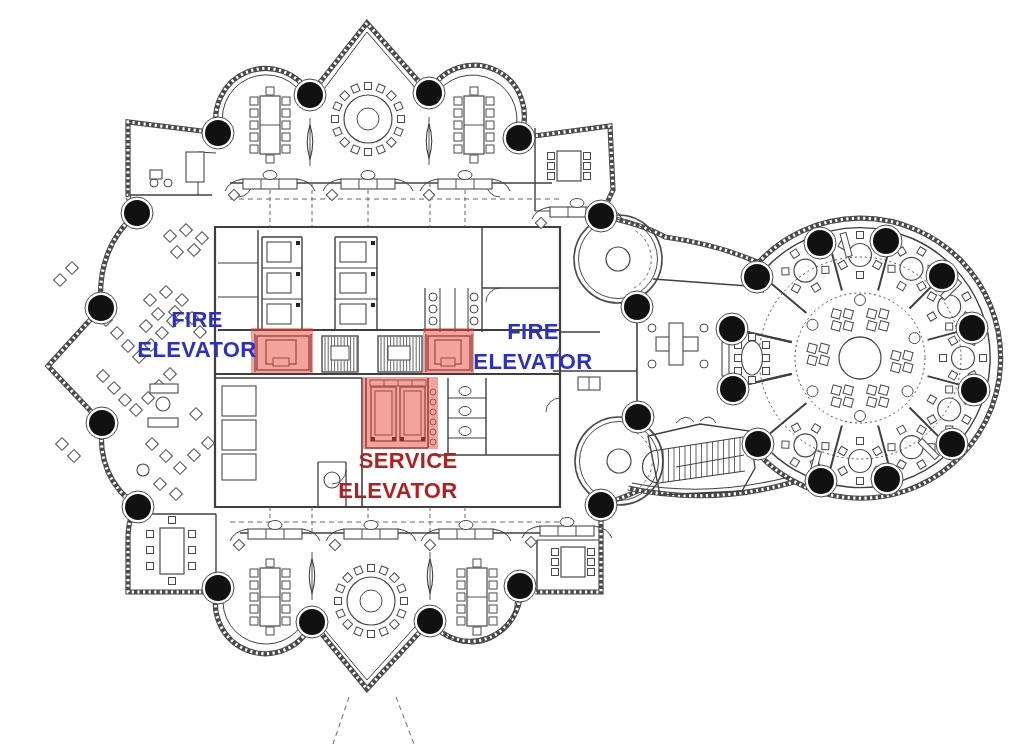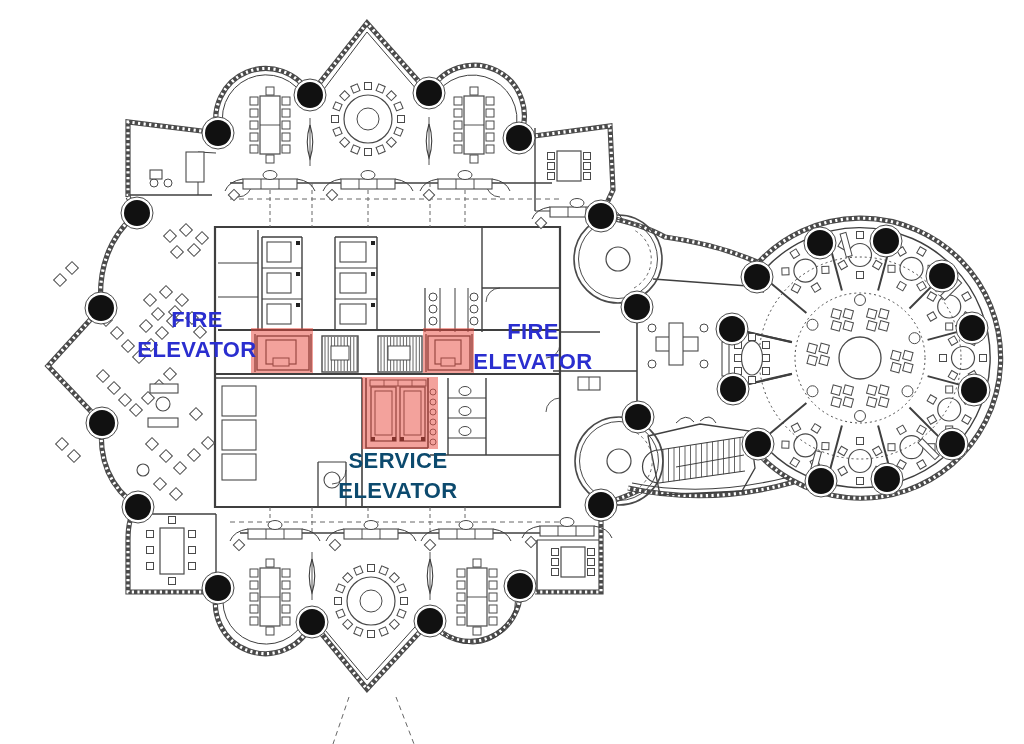--- a/index.html
+++ b/index.html
@@ -651,15 +651,15 @@
       <circle cx="757" cy="277" r="13" fill="#111"></circle>
       <rect x="251" y="328" width="62" height="45" fill="#e8453a" fill-opacity="0.5"></rect>
       <rect x="423" y="328" width="51" height="45" fill="#e8453a" fill-opacity="0.5"></rect>
       <rect x="362" y="377" width="76" height="72" fill="#e8453a" fill-opacity="0.5"></rect>
     </svg>
 
   <div class="plan-label" id="label-fire-left" style="color: rgb(42, 46, 207);">FIRE
 ELEVATOR</div>
   <div class="plan-label" id="label-fire-right" style="color: rgb(42, 46, 207);">FIRE
 ELEVATOR</div>
-  <div class="plan-label" id="label-service" style="color: #0c4a6e;">SERVICE
+  <div class="plan-label" id="label-service" style="color: #b91c1c; text-align: right;">SERVICE
 ELEVATOR</div>
 </div>
 
 </body></html>

